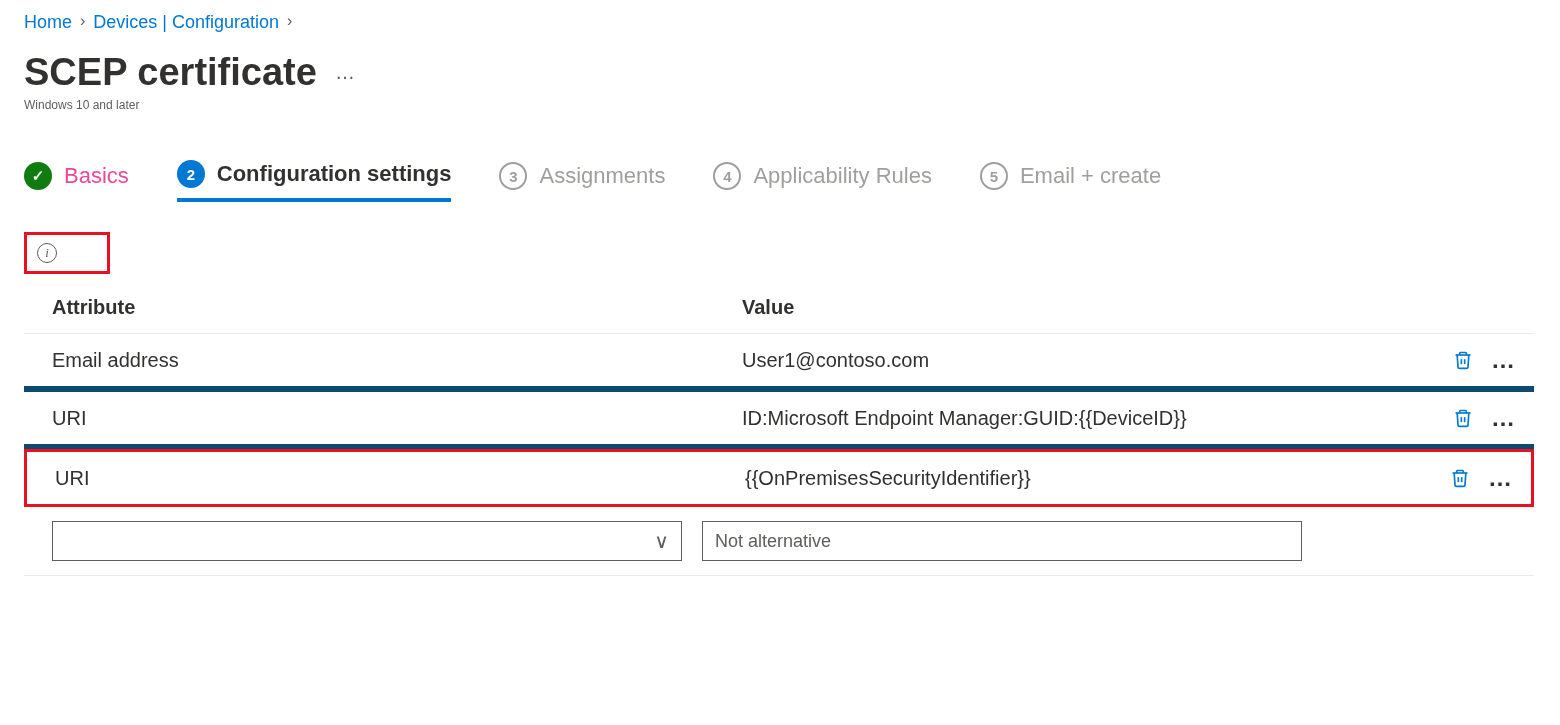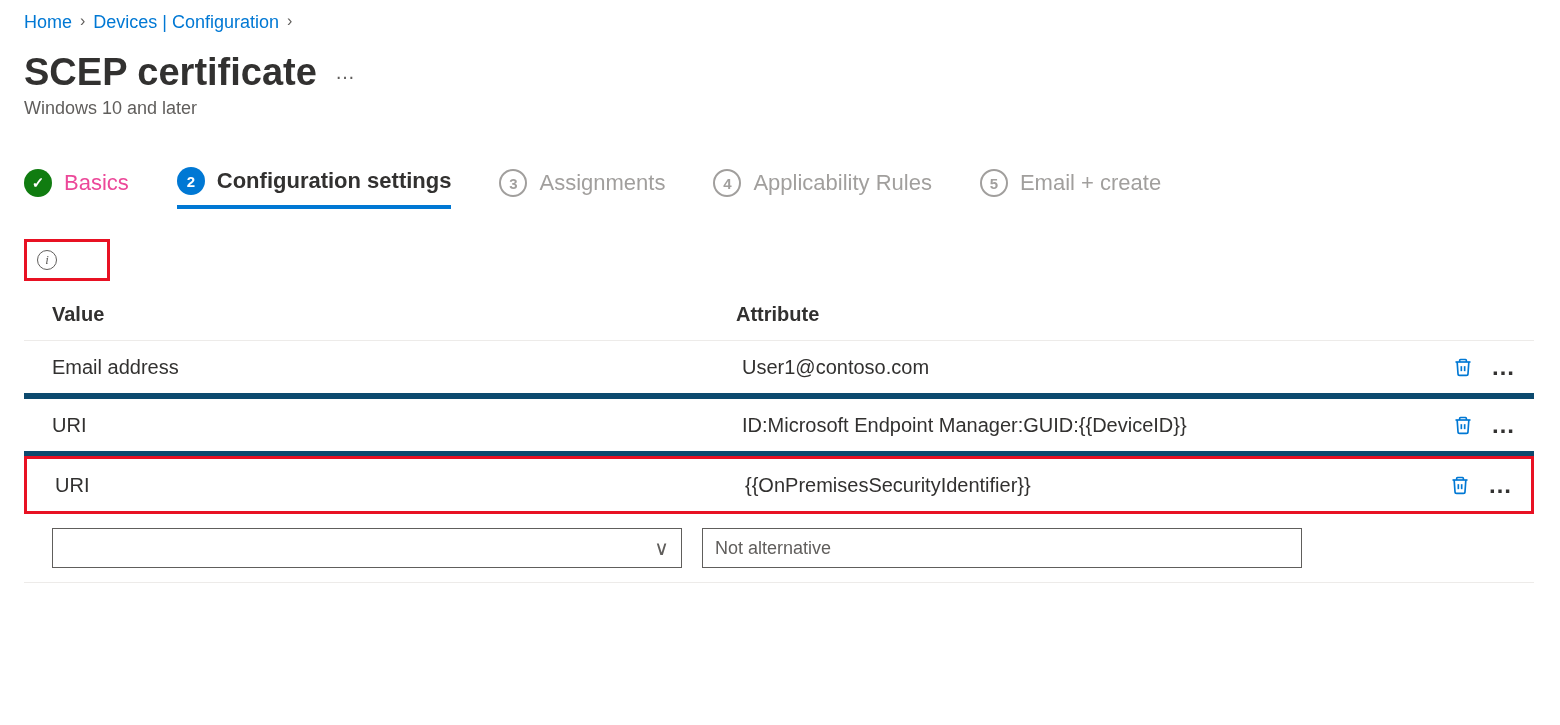--- a/index.html
+++ b/index.html
@@ -36,21 +36,21 @@
       font-weight: 600;
       color: #323130;
     }
     .more-dots {
       color: #605e5c;
       font-size: 20px;
       letter-spacing: 2px;
       cursor: pointer;
     }
     .subtitle {
-      font-size: 18px;
+      font-size: 12px;
       color: #605e5c;
       margin-top: 4px;
       margin-bottom: 48px;
     }
     .wizard-steps {
       display: flex;
       align-items: center;
       gap: 48px;
       border-bottom: none;
       margin-bottom: 30px;
@@ -250,22 +250,22 @@
   </div>
 </div>
 
 <div class="section">
   <div class="section-header">
     <span class="info-icon">i</span>
   </div>
 
   <div class="table">
     <div class="table-head">
+      <div class="th col-attr">Attribute</div>
       <div class="th col-val">Value</div>
-      <div class="th col-attr">Attribute</div>
       <div class="th col-actions"></div>
     </div>
 
     <div class="table-row">
       <div class="cell col-attr">Email address</div>
       <div class="cell col-val">User1@contoso.com</div>
       <div class="col-actions actions">
         <span class="trash-icon">
           <svg width="20" height="22" viewBox="0 0 24 24" fill="none" stroke="#0078d4" stroke-width="2">
               <path d="M3 6h18"></path>

